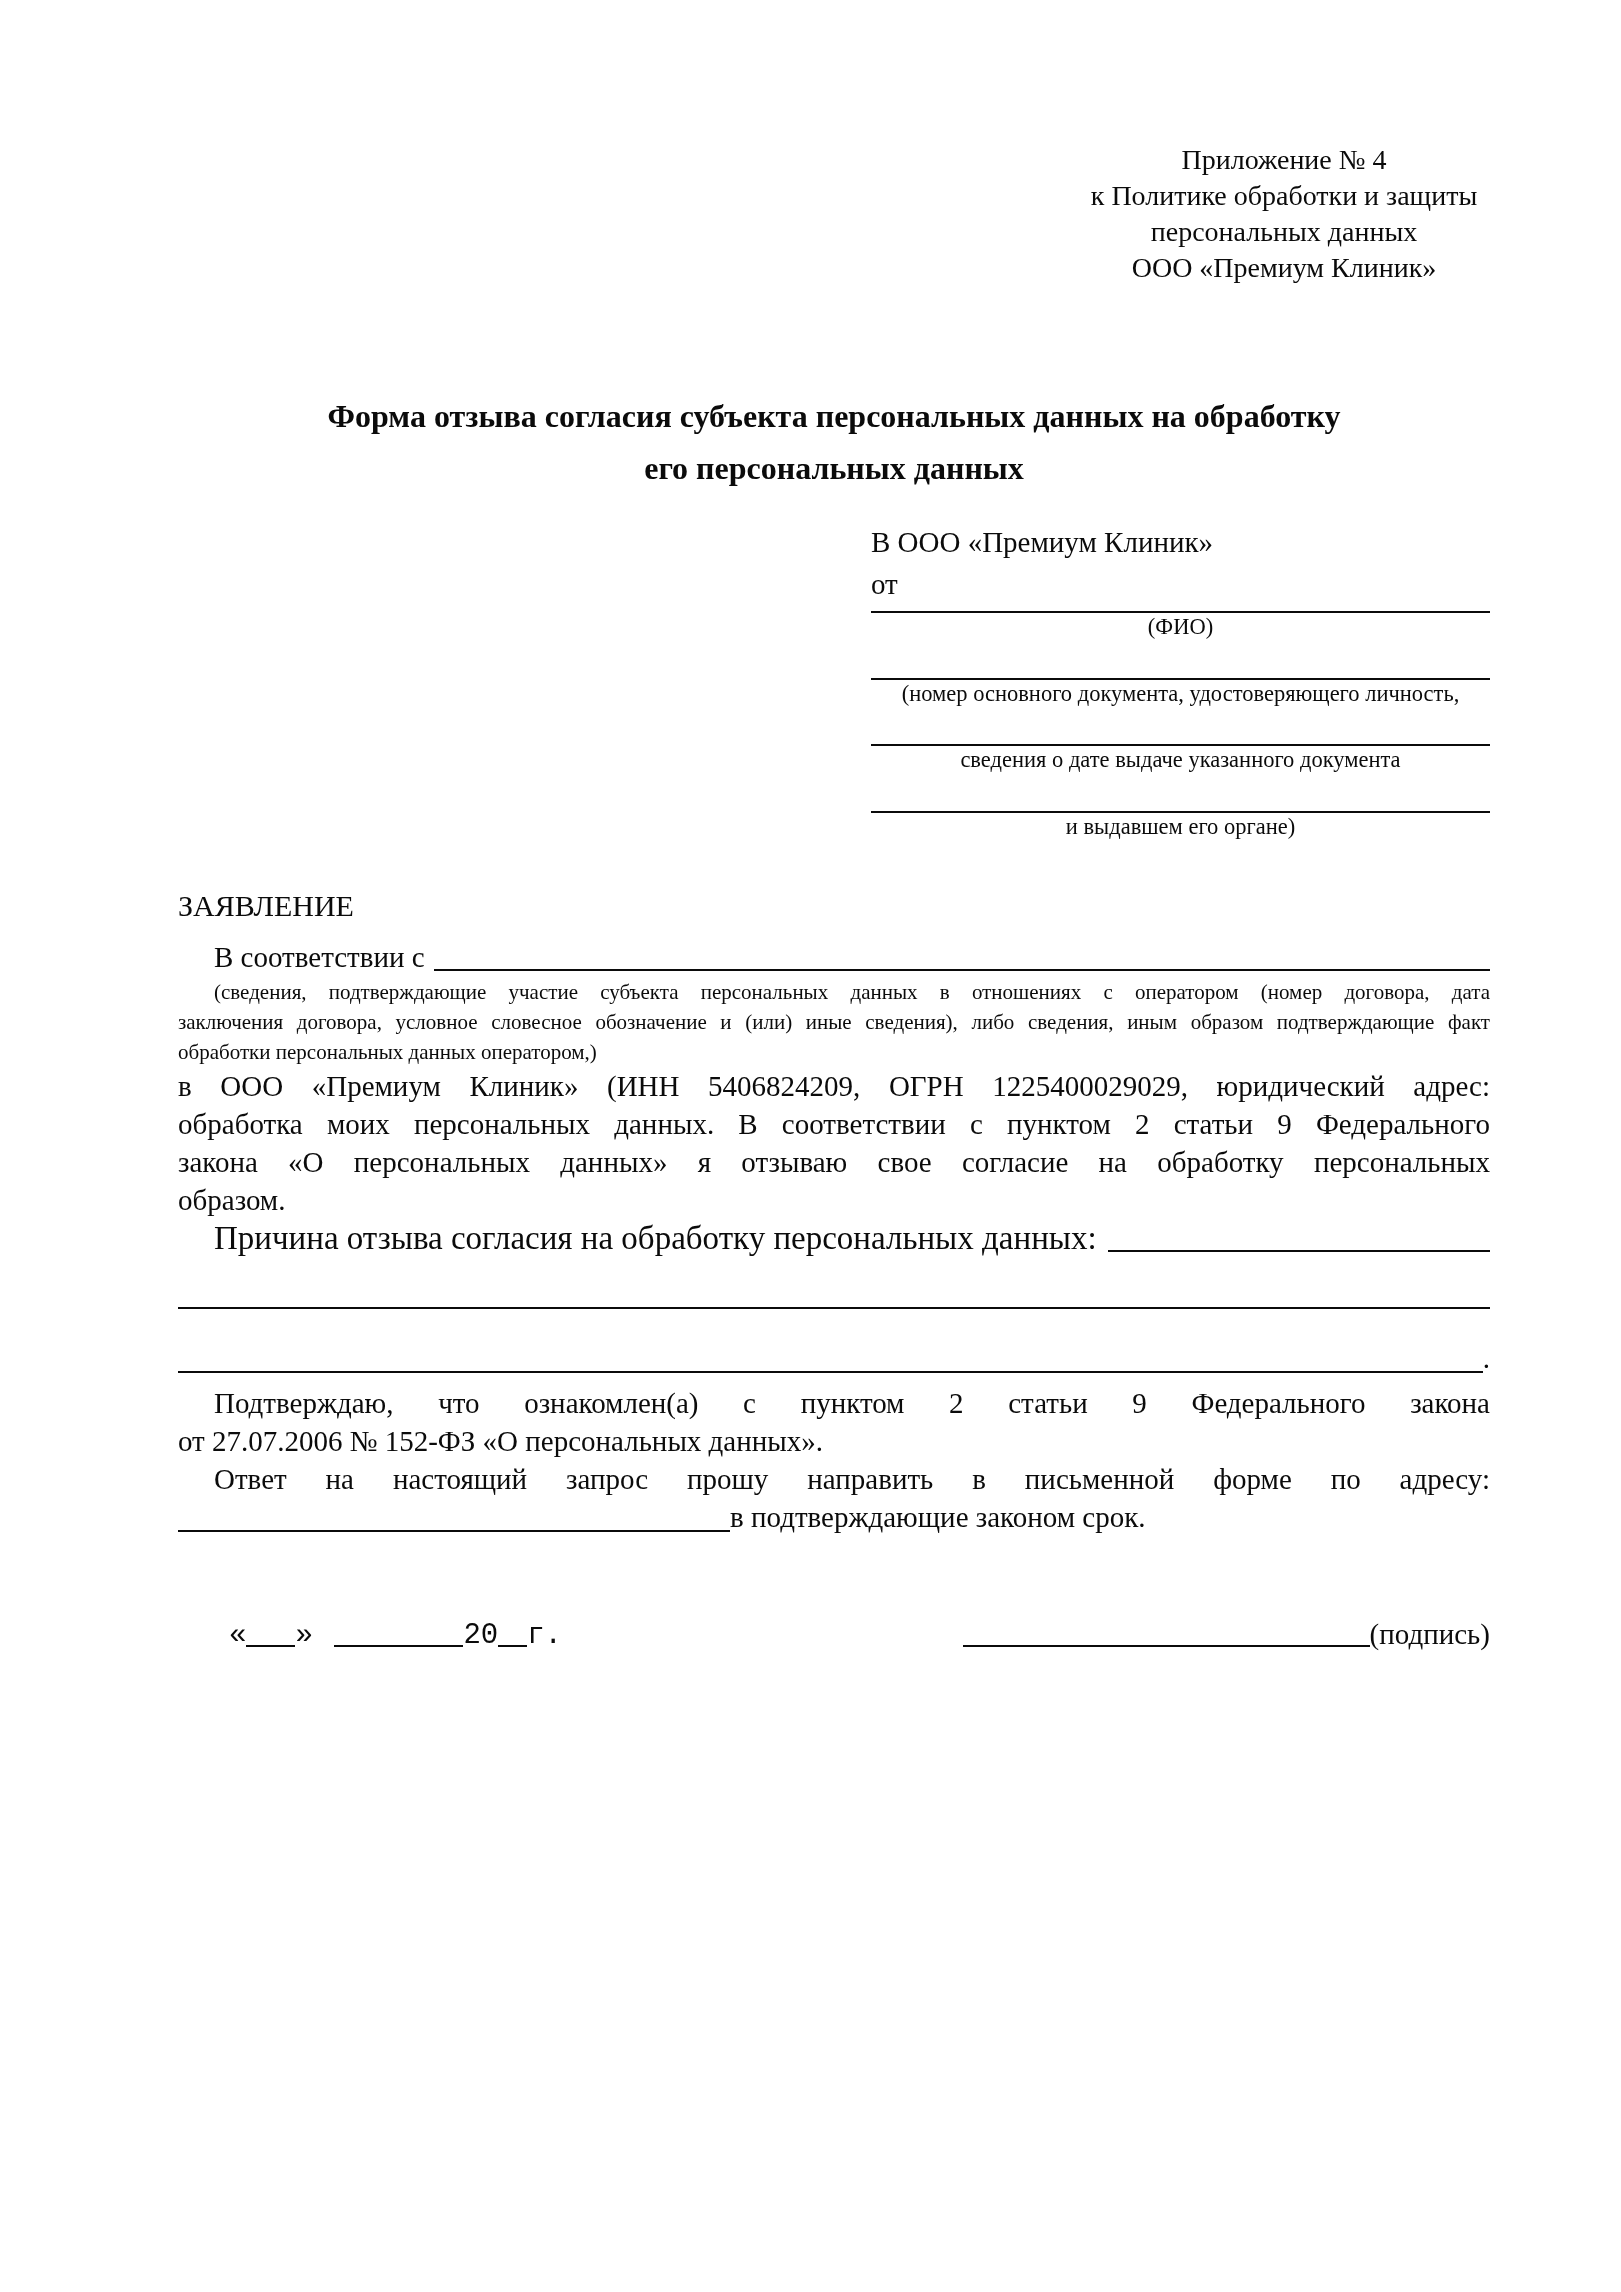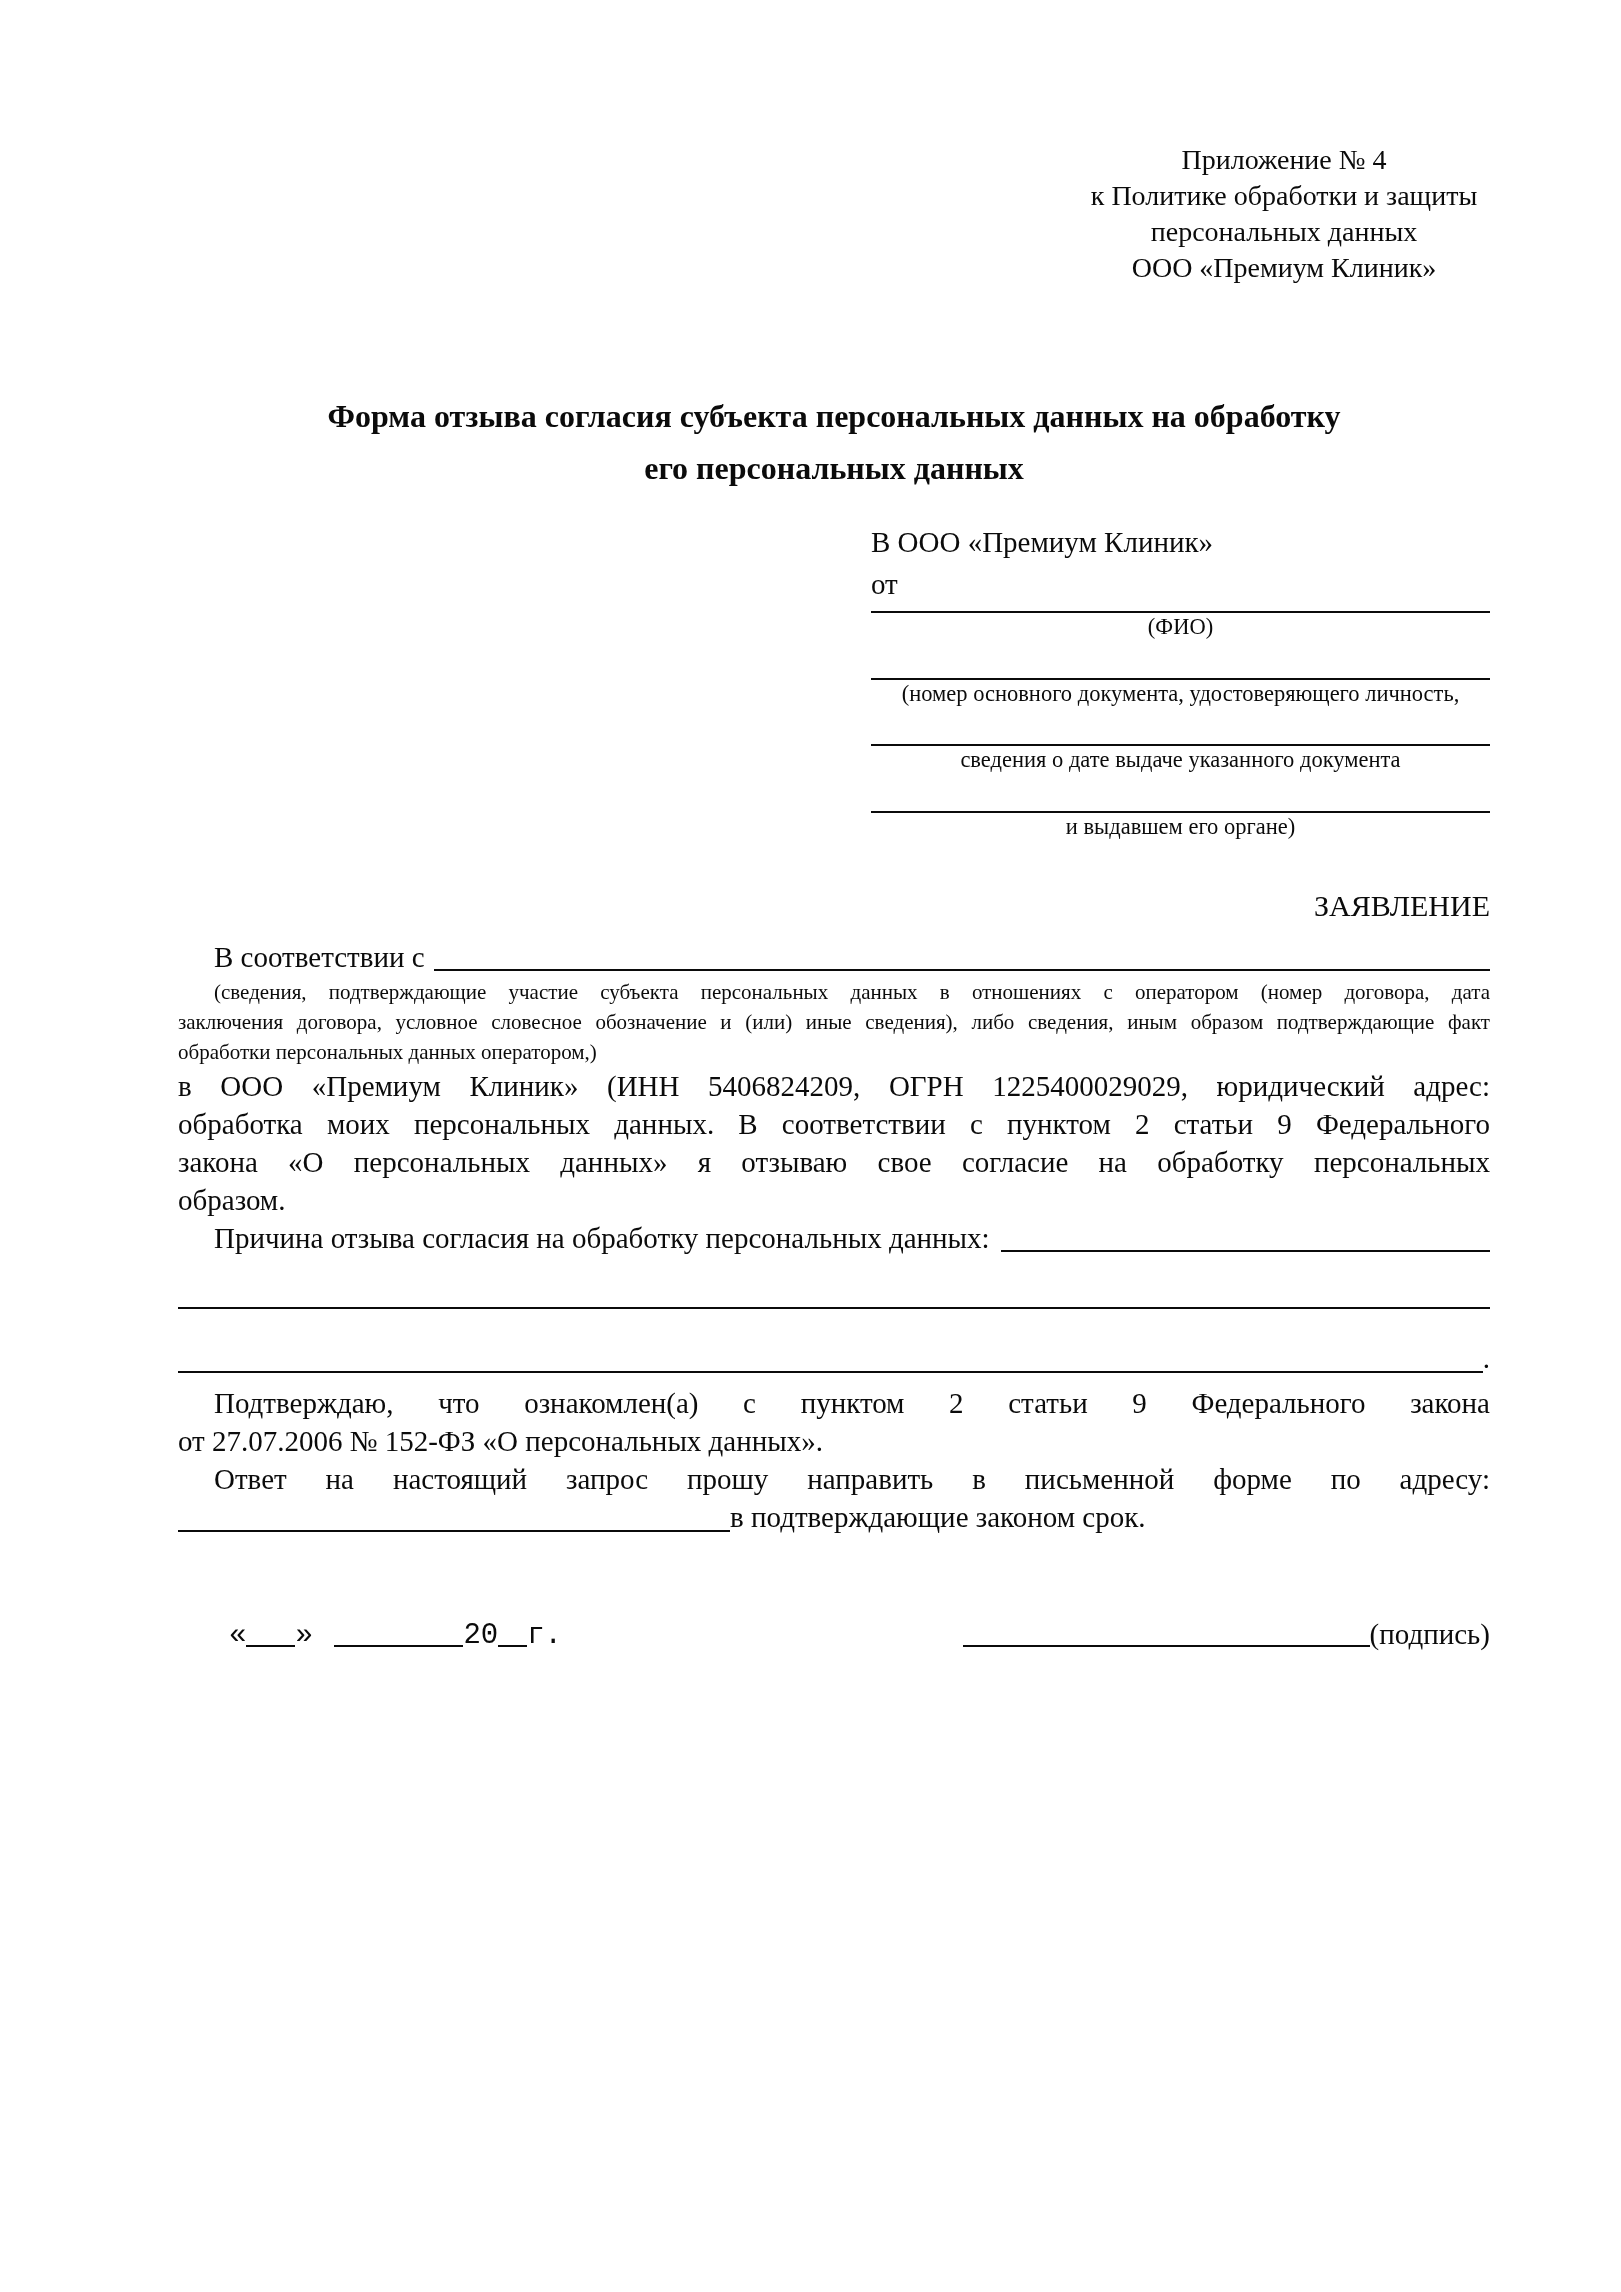--- a/index.html
+++ b/index.html
@@ -54,21 +54,21 @@
   .field-line.first { height: 5.9px; }
   .field-line.next  { height: 37px; }
   .field-caption {
     font-size: 22.5px;
     line-height: 27.4px;
     text-align: center;
   }
 
   .statement-heading {
     margin-top: 45px;
-    text-align: right;
+    text-align: left;
     font-size: 30px;
     line-height: 41px;
   }
 
   .flex-row { display: flex; }
   .fill {
     flex: 1 1 auto;
     border-bottom: 2.9px solid #0b0b0b;
     align-self: stretch;
     margin-bottom: 5.9px;
@@ -94,21 +94,21 @@
 
   .bodypar {
     font-size: 29px;
     line-height: 38px;
   }
   .bodypar .jl { text-align: justify; text-align-last: justify; }
   .bodypar .ll { text-align: left; }
   .indent37 { text-indent: 36px; }
 
   .reason-row {
-    font-size: 29px;
+    font-size: 33px;
     line-height: 39px;
   }
   .reason-label {
     white-space: nowrap;
     padding-left: 36px;
     padding-right: 11.8px;
   }
 
   .blank-full {
     margin-top: 49px;

